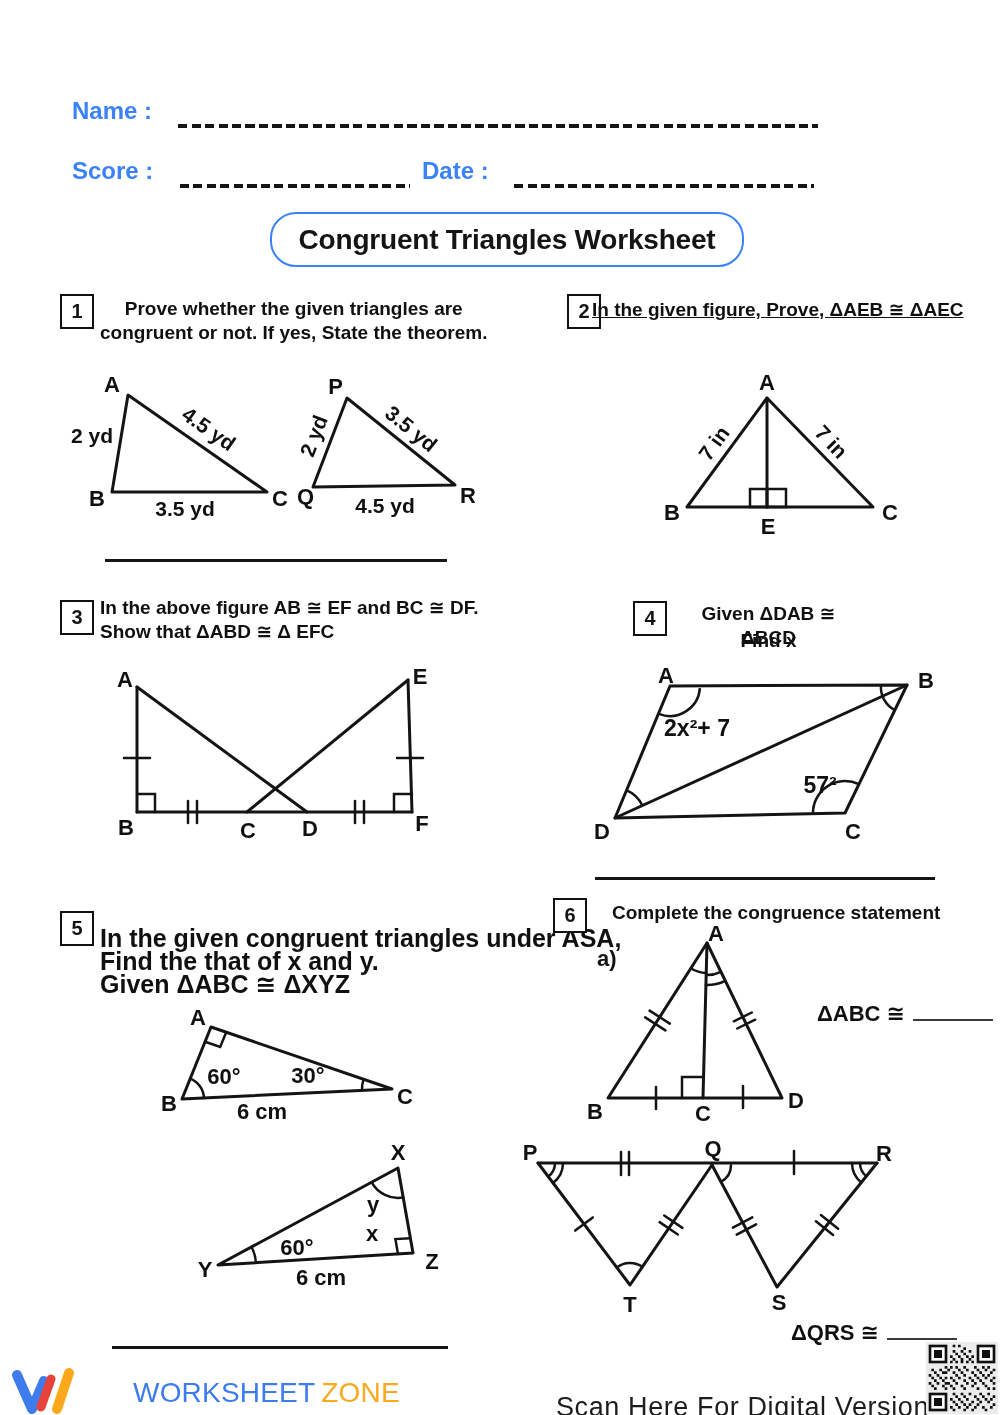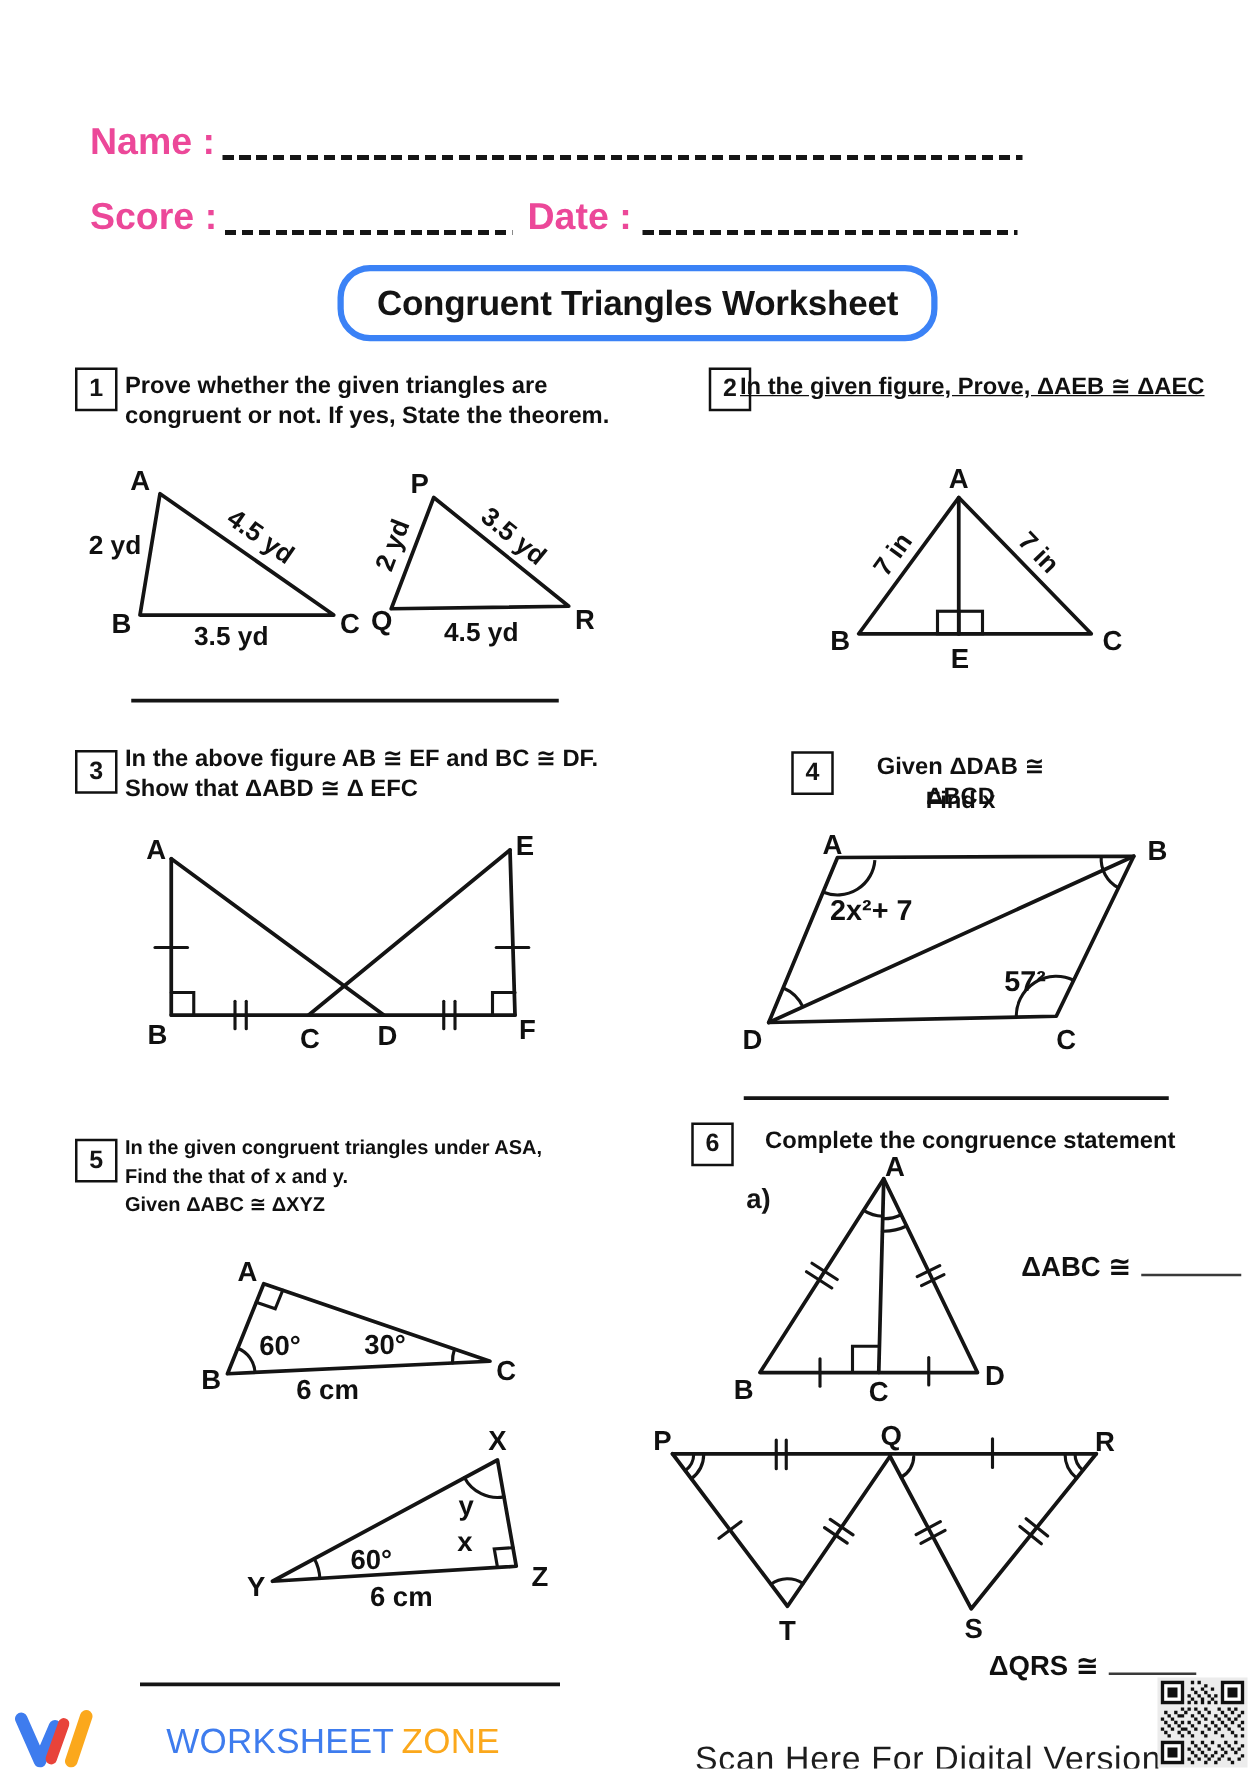--- a/index.html
+++ b/index.html
@@ -1,26 +1,26 @@
 <!DOCTYPE html>
 <html><head>
 <meta charset="utf-8">
 <style>
   html,body{margin:0;padding:0;background:#fff;}
   .page{position:relative;width:1000px;height:1415px;background:#fff;overflow:hidden;
         font-family:"Liberation Sans","DejaVu Sans",sans-serif;color:#141414;}
   .abs{position:absolute;}
-  .hdr-label{font-size:30px;font-weight:600;color:#ec4899;}
+  .hdr-label{font-size:24px;font-weight:600;color:#3b82f6;}
   .dashes{height:3.5px;background:repeating-linear-gradient(90deg,#151515 0 9px,transparent 9px 13.5px);}
-  .title-box{border:5px solid #3b82f6;border-radius:26px;display:flex;align-items:center;justify-content:center;
+  .title-box{border:2px solid #3b82f6;border-radius:26px;display:flex;align-items:center;justify-content:center;
              font-size:28px;font-weight:600;letter-spacing:-0.2px;}
   .numbox{width:30px;height:31px;border:2.5px solid #111;display:flex;align-items:center;justify-content:center;
           font-size:20px;font-weight:700;background:#fff;}
   .ptext{font-size:19px;font-weight:600;line-height:24px;color:#101010;}
-  .ptext5{font-size:16px;font-weight:600;line-height:23px;color:#101010;}
+  .ptext5{font-size:25px;font-weight:600;line-height:23px;color:#101010;margin-top:20px;}
   .ansline{height:3px;background:#151515;}
   .stmt{font-size:22px;font-weight:600;color:#101010;}
   .blank{display:inline-block;border-bottom:2.5px solid #3a3a3a;height:20px;vertical-align:baseline;margin-left:8px;}
   svg text{font-family:"Liberation Sans","DejaVu Sans",sans-serif;font-weight:600;fill:#101010;}
   .brand{font-size:28px;font-weight:400;letter-spacing:0.2px;margin-left:45px;}
   .scan{font-size:27px;font-weight:400;letter-spacing:0.6px;color:#1d1d1d;margin-top:13px;}
 </style>
 </head>
 <body>
 
@@ -30,21 +30,21 @@
   <div class="abs dashes" style="left:178px;top:124px;width:640px;"></div>
 
   <div class="abs hdr-label" style="left:72px;top:157px;">Score :</div>
   <div class="abs dashes" style="left:180px;top:184px;width:230px;"></div>
   <div class="abs hdr-label" style="left:422px;top:157px;">Date :</div>
   <div class="abs dashes" style="left:514px;top:184px;width:300px;"></div>
 
   <div class="abs title-box" style="left:270px;top:212px;width:470px;height:51px;">Congruent Triangles Worksheet</div>
 
   <div class="abs numbox" style="left:60px;top:294px;">1</div>
-  <div class="abs ptext" style="left:100px;top:297px;">
+  <div class="abs ptext" style="left:100px;top:297px;text-align:center;">
     <div>Prove whether the given triangles are</div>
     <div>congruent or not. If yes, State the theorem.</div>
   </div>
 
   <svg class="abs" style="left:55px;top:372px;" width="420" height="190">
     <g stroke="#141414" stroke-width="3" fill="none" stroke-linejoin="round" stroke-linecap="round">
       <path d="M73,23 L57,120 L212,120 Z"></path>
       <path d="M292,26 L258,115 L400,113 Z"></path>
     </g>
     <g font-size="22">

